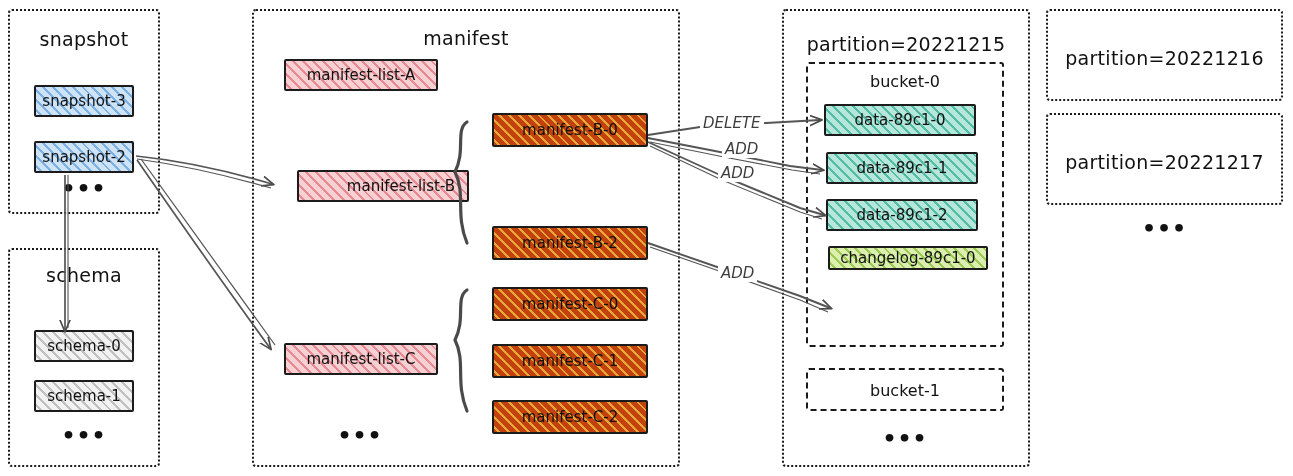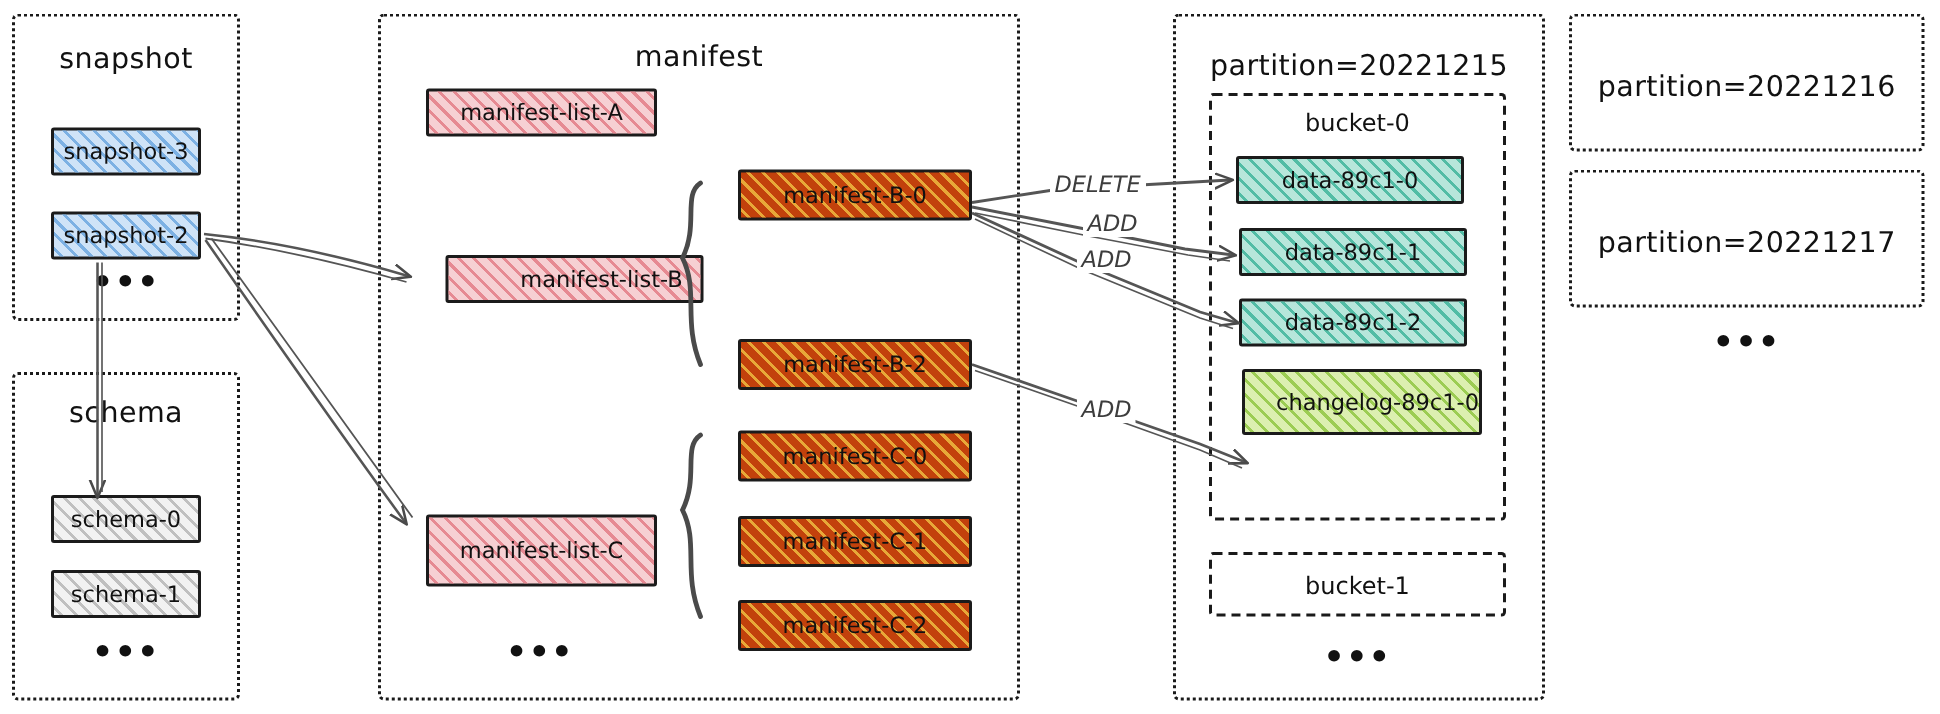--- a/index.html
+++ b/index.html
@@ -237,21 +237,21 @@
   <div class="group" style="left:252px; top:9px; width:428px; height:458px;">
     <div class="group-title" style="top:16px;">manifest</div>
   </div>
 
   <div class="node red" style="left:284px; top:59px; width:154px; height:32px;">
     <span class="lbl">manifest-list-A</span>
   </div>
   <div class="node red" style="left:297px; top:170px; width:172px; height:32px;padding-left:36px;">
     <span class="lbl">manifest-list-B</span>
   </div>
-  <div class="node red" style="left:284px; top:343px; width:154px; height:48px;">
+  <div class="node red" style="left:284px; top:343px; width:154px; height:32px;">
     <span class="lbl">manifest-list-C</span>
   </div>
 
   <div class="node yellow" style="left:492px; top:113px; width:156px; height:34px;">
     <span class="lbl">manifest-B-0</span>
   </div>
   <div class="node yellow" style="left:492px; top:226px; width:156px; height:34px;">
     <span class="lbl">manifest-B-2</span>
   </div>
 
@@ -282,21 +282,21 @@
 
   <div class="node teal" style="left:824px; top:104px; width:152px; height:32px;">
     <span class="lbl">data-89c1-0</span>
   </div>
   <div class="node teal" style="left:826px; top:152px; width:152px; height:32px;text-align:right;">
     <span class="lbl">data-89c1-1</span>
   </div>
   <div class="node teal" style="left:826px; top:199px; width:152px; height:32px;">
     <span class="lbl">data-89c1-2</span>
   </div>
-  <div class="node green" style="left:828px; top:246px; width:160px; height:44px;justify-content:flex-end;">
+  <div class="node green" style="left:828px; top:246px; width:160px; height:24px;">
     <span class="lbl">changelog-89c1-0</span>
   </div>
 
   <div class="bucket" style="left:806px; top:368px; width:198px; height:43px;">
     <div class="bucket-title" style="top:11px;">bucket-1</div>
   </div>
 
   <div class="ellipsis" style="left:806px; top:428px; width:198px;">•••</div>
 
   <div class="group" style="left:1046px; top:9px; width:237px; height:92px;">

